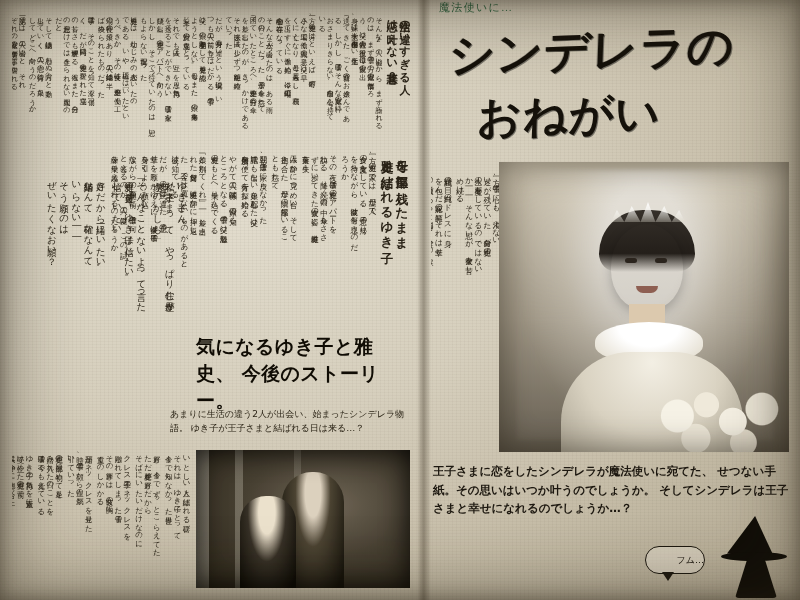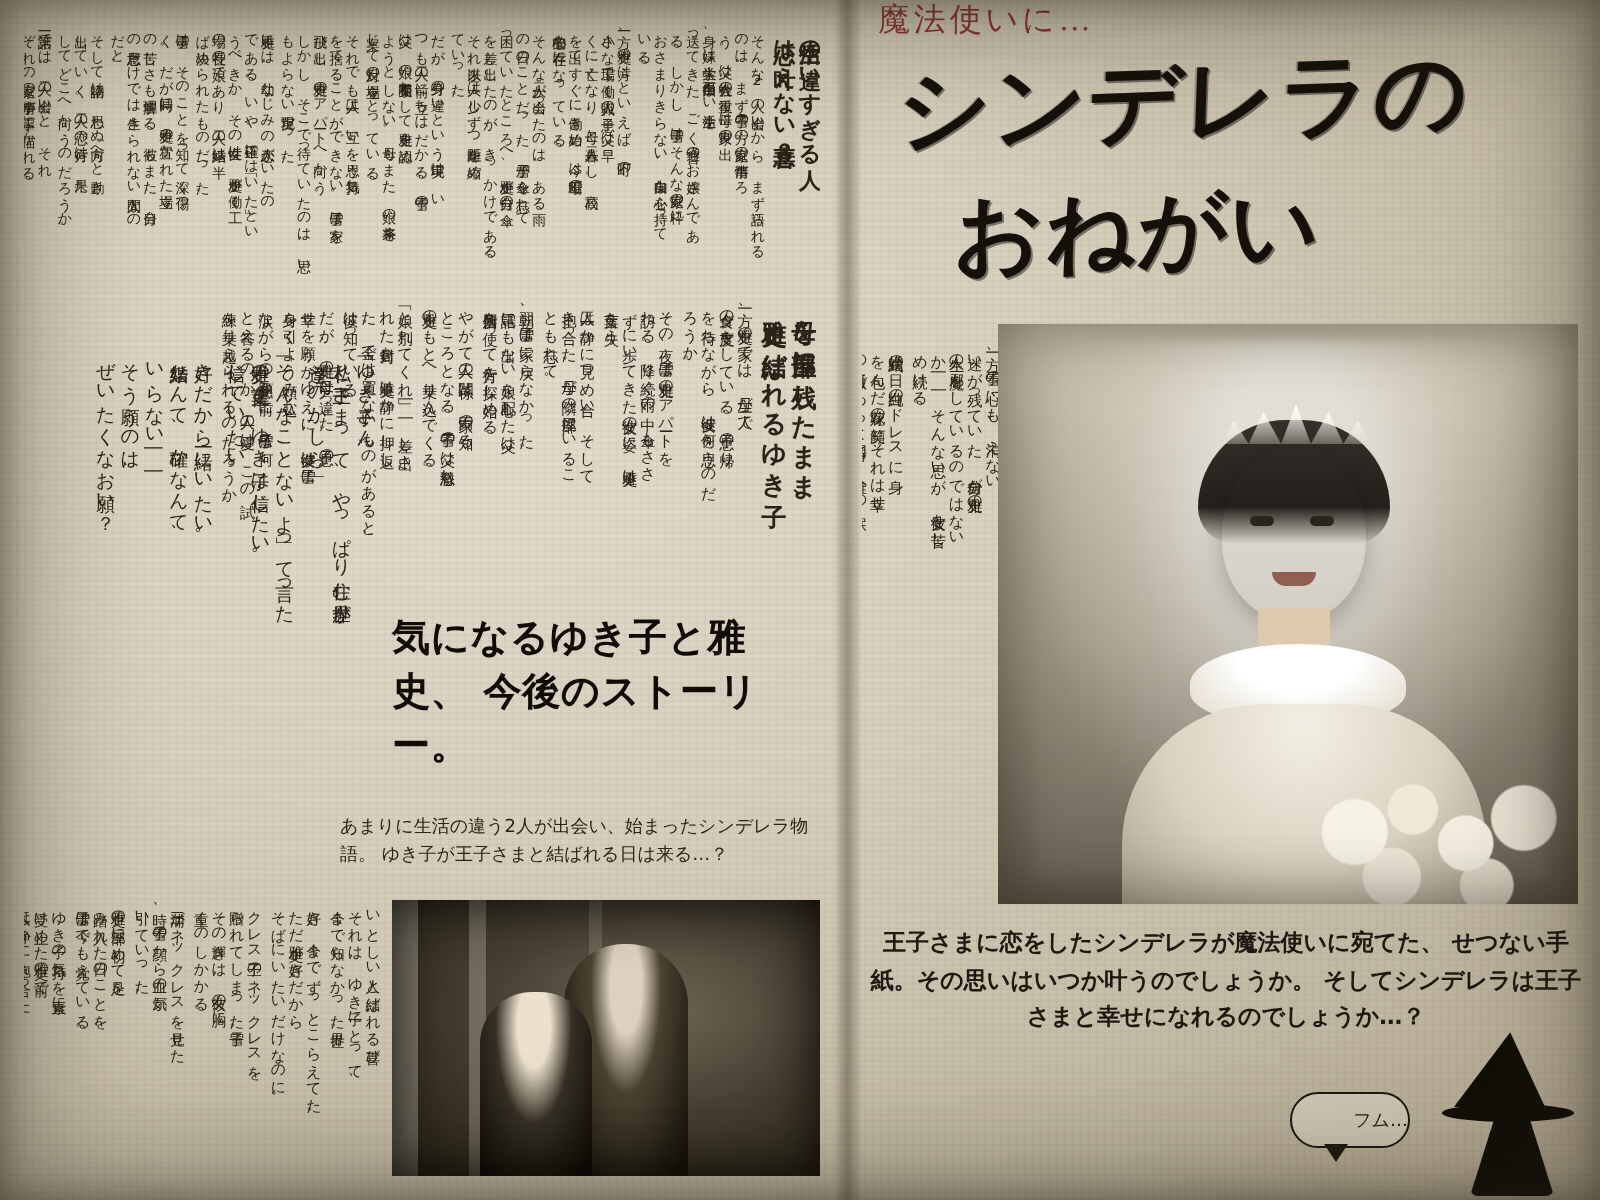--- a/index.html
+++ b/index.html
@@ -88,21 +88,21 @@
     flex-direction: row-reverse;
     gap: 3px;
     overflow: hidden;
   }
   #left-mid .vcol { position: relative; height: 100%; font-size: 7.6px; line-height: 1.2; }
 
   
   .left-headline {
     position: absolute;
     left: 196px;
-    top: 306px;
+    top: 333px;
     width: 214px;
     font-family: "DejaVu Sans", sans-serif;
     font-weight: bold;
     font-size: 19px;
     color: #100c04;
     letter-spacing: .02em;
     line-height: 1.42;
     text-align: left;
   }
   .left-subcap {
@@ -154,22 +154,22 @@
   }
   #left-bottom .vcol { position: relative; height: 100%; font-size: 7.4px; line-height: 1.2; }
 
   
   .right-page { position: absolute; left: 431px; top: 0; width: 369px; height: 600px; }
 
   .title-top {
     position: absolute;
     left: 8px; top: 0px;
     font-family: Liberation Serif, serif;
-    font-size: 16px;
-    color: #7f1d1d;
+    font-size: 11px;
+    color: #14532d;
     letter-spacing: .12em;
     opacity: .85;
   }
   .brush-title {
     position: absolute;
     left: 10px; top: 12px;
     width: 348px; height: 150px;
   }
   .brush-line1 {
     position: absolute; left: 8px; top: 8px;
@@ -261,21 +261,20 @@
 
   .right-caption {
     position: absolute;
     left: 2px; top: 462px;
     width: 360px;
     font-family: "DejaVu Sans", sans-serif;
     font-size: 11.5px;
     line-height: 1.62;
     color: #1d1810;
     font-weight: 600;
-    text-align: center;
   }
   .right-credit {
     position: absolute;
     left: 34px; top: 540px;
     font-family: "DejaVu Sans", sans-serif;
     font-size: 9px;
     color: #241e14;
     line-height: 1.5;
     text-align: center;
     width: 170px;

